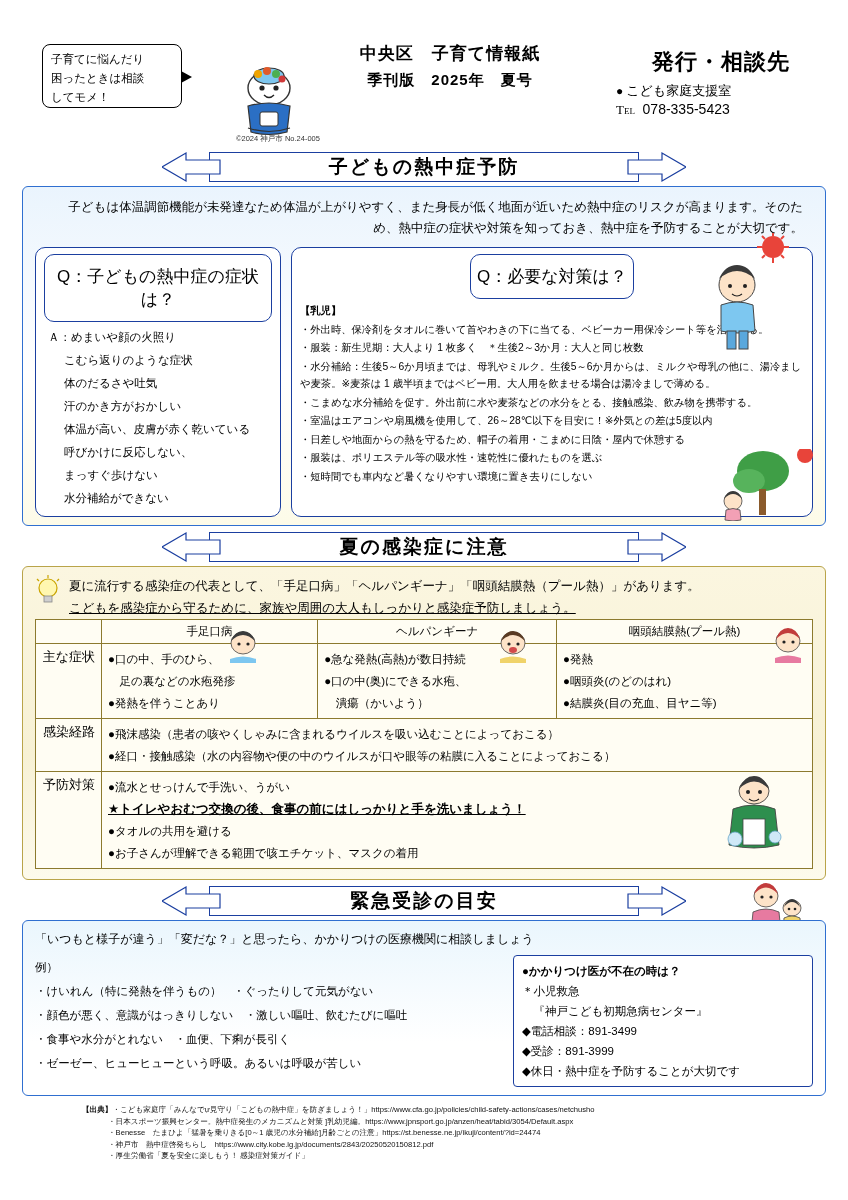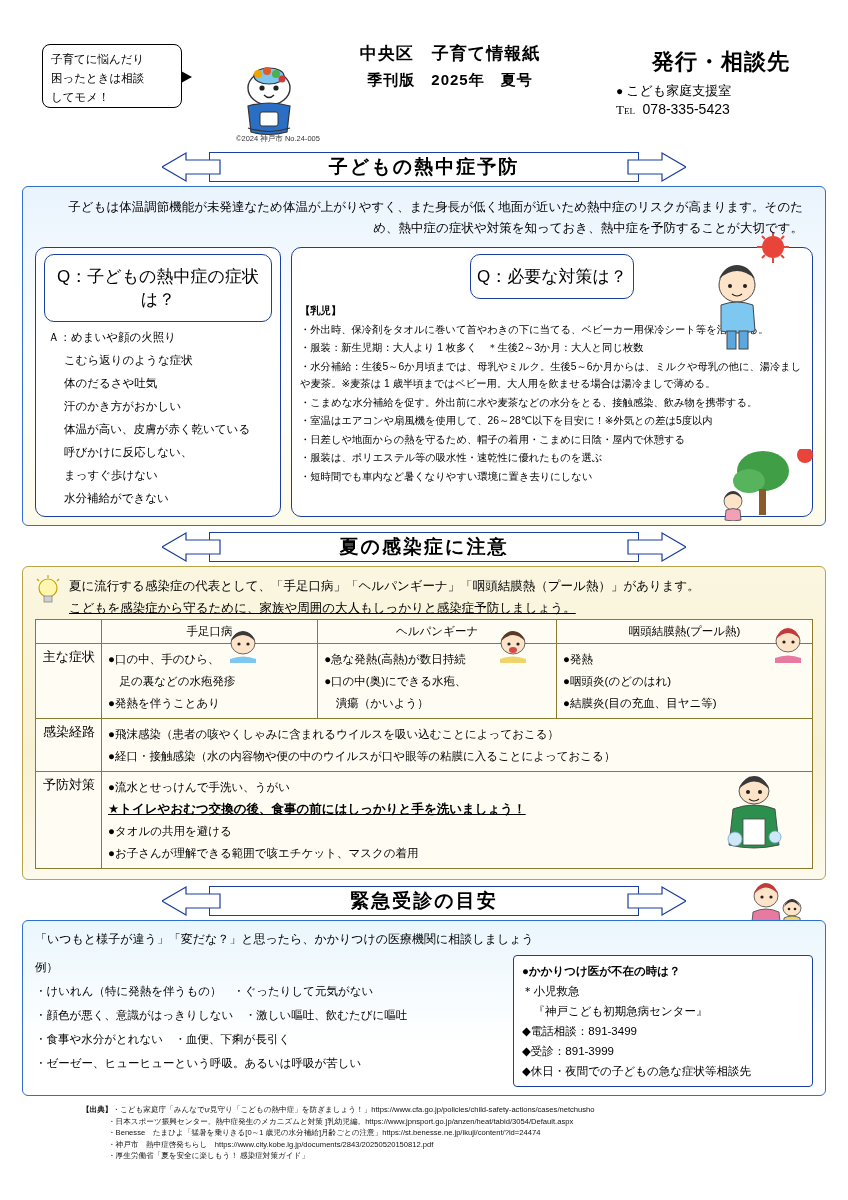--- a/index.html
+++ b/index.html
@@ -362,21 +362,21 @@
         <div>・顔色が悪く、意識がはっきりしない　・激しい嘔吐、飲むたびに嘔吐</div>
         <div>・食事や水分がとれない　・血便、下痢が長引く</div>
         <div>・ゼーゼー、ヒューヒューという呼吸。あるいは呼吸が苦しい</div>
       </div>
       <div class="em-right">
         <div class="head">●かかりつけ医が不在の時は？</div>
         <div>＊小児救急</div>
         <div>　『神戸こども初期急病センター』</div>
         <div>◆電話相談：891-3499</div>
         <div>◆受診：891-3999</div>
-        <div>◆休日・夜間での子どもの急な症状等相談先</div>
+        <div>◆休日・熱中症を予防することが大切です</div>
       </div>
     </div>
   </div>
 
   <div class="refs">
     <div>
       <span class="lead">【出典】</span><span>・こども家庭庁「みんなでự見守り「こどもの熱中症」を防ぎましょう！」https://www.cfa.go.jp/policies/child-safety-actions/cases/netchusho</span>
     </div>
     <div style="padding-left:26px">
       <div>・日本スポーツ振興センター。熱中症発生のメカニズムと対策 ]乳幼児編。https://www.jpnsport.go.jp/anzen/heat/tabid/3054/Default.aspx</div>

